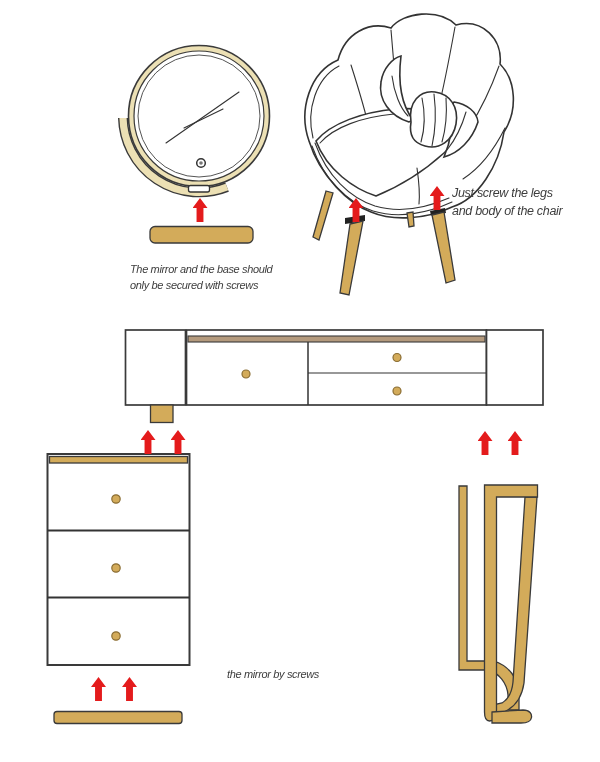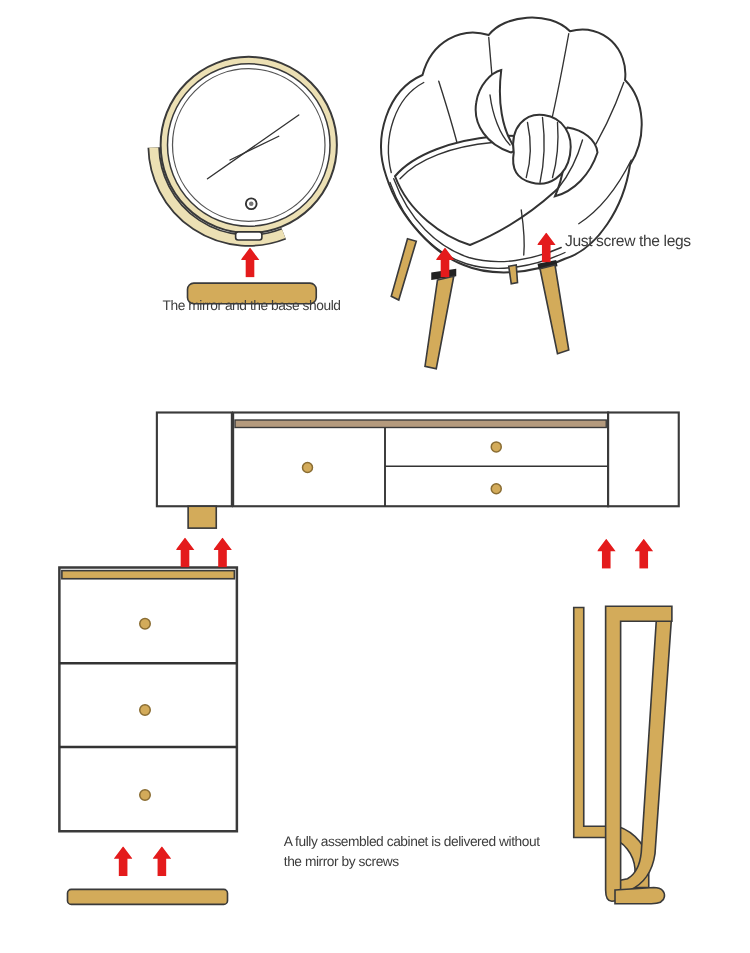--- a/index.html
+++ b/index.html
@@ -3,21 +3,21 @@
 <meta charset="utf-8">
 <style>
   :root{
     --gold:#d3ab5a; --gold-dark:#8a6d33; --pale-gold:#ece0b4; --tan-strip:#b49a7d;
     --outline:#3a3a3a; --line:#333333; --arrow-red:#e41b1c; --text:#3d3d3d; --background:#ffffff;
   }
   html,body{margin:0;padding:0;background:#fff;}
   .canvas{position:relative;width:600px;height:762px;background:var(--background);overflow:hidden;
           font-family:"Liberation Sans","DejaVu Sans",sans-serif;}
   .illus{position:absolute;}
-  .note{position:absolute;color:var(--text);font-size:11px;line-height:15.5px;letter-spacing:-0.35px;}
+  .note{position:absolute;color:var(--text);font-size:11px;line-height:15.5px;letter-spacing:-0.35px;font-style:italic;}
   .note div{white-space:nowrap;}
   .note.big{font-size:12.5px;line-height:17.5px;letter-spacing:-0.3px;}
   .arrow{position:absolute;width:15px;height:24px;background:var(--arrow-red);
          clip-path:polygon(50% 0,100% 42%,73% 42%,73% 100%,27% 100%,27% 42%,0 42%);}
   .ln2{fill:none;stroke:var(--line);stroke-width:1.1;stroke-linecap:round;}
   .fw{fill:#fff;stroke:var(--line);stroke-width:1.6;}
   .gold{fill:var(--gold);stroke:var(--outline);stroke-width:1.3;}
   .tan{fill:var(--tan-strip);stroke:var(--outline);stroke-width:1.1;}
   .knob{fill:var(--gold);stroke:var(--gold-dark);stroke-width:1.2;}
   .dark{fill:#222;stroke:none;}
@@ -136,29 +136,30 @@
   <div class="arrow" style="left:192.5px;top:198px"></div>
   <div class="arrow" style="left:348.5px;top:198px"></div>
   <div class="arrow" style="left:429.5px;top:186px"></div>
   <div class="arrow" style="left:140.5px;top:430px"></div>
   <div class="arrow" style="left:170.5px;top:430px"></div>
   <div class="arrow" style="left:477.5px;top:431px"></div>
   <div class="arrow" style="left:507.5px;top:431px"></div>
   <div class="arrow" style="left:91px;top:677px"></div>
   <div class="arrow" style="left:122px;top:677px"></div>
 
-  <div class="note" style="left:130px;top:238px">
+  <div class="note" style="left:130px;top:262px">
     <div>The mirror and the base should</div>
+    <div>only be secured with screws</div>
   </div>
 
   <div class="note big" style="left:452px;top:185px">
     <div>Just screw the legs</div>
+    <div>and body of the chair</div>
   </div>
 
   <div class="note" style="left:227px;top:461px">
   </div>
 
   <div class="note" style="left:227px;top:667px">
-    <div>A fully assembled cabinet is delivered without</div>
     <div>the mirror by screws</div>
   </div>
 
 </div>
 
 </body></html>

